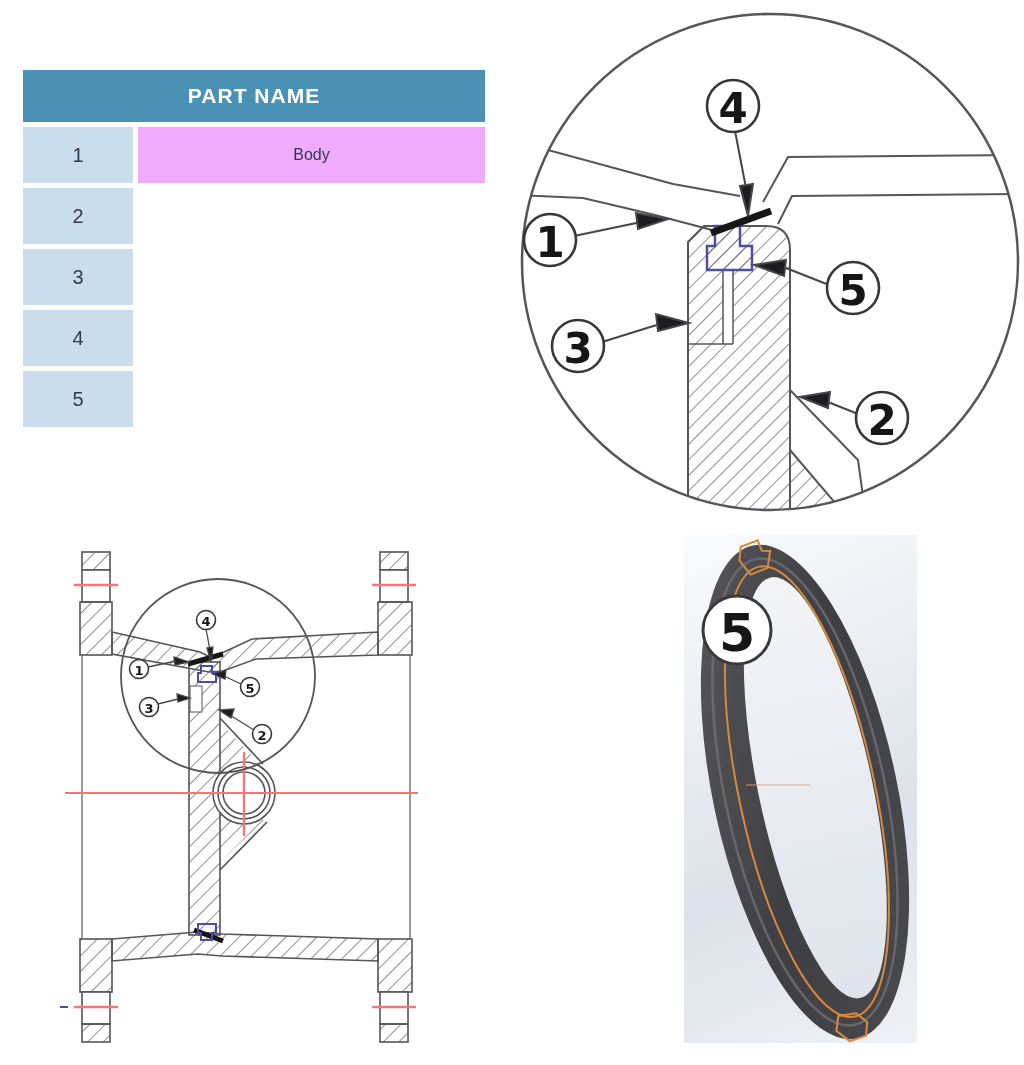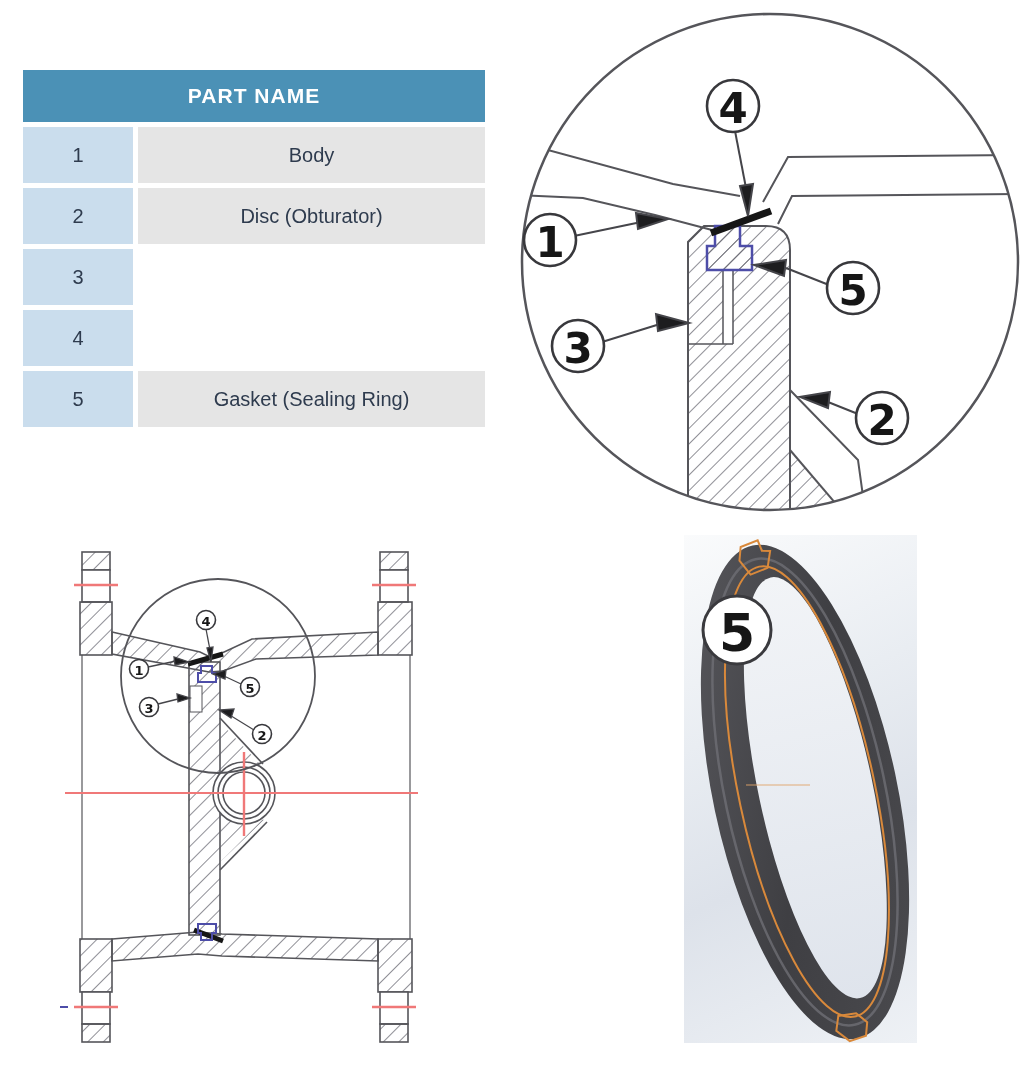--- a/index.html
+++ b/index.html
@@ -13,21 +13,21 @@
     height:52px;background:#4b91b6;color:#ffffff;
     display:flex;align-items:center;justify-content:center;
     font-size:21px;font-weight:bold;letter-spacing:1px;
   }
   .pt-row{display:flex;margin-top:5px;height:56px;}
   .pt-num{
     width:110px;background:#cadded;color:#2e3b4e;font-size:20px;
     display:flex;align-items:center;justify-content:center;
   }
   .pt-name{
-    flex:1;margin-left:5px;background:#e5e5e5;color:#2e3b4e;font-size:20px;
+    flex:1;margin-left:5px;background:#f0abfc;color:#2e3b4e;font-size:16px;
     display:flex;align-items:center;justify-content:center;
   }
   
   .detail-view{position:absolute;left:508px;top:2px;width:516px;height:520px;}
   .section-view{position:absolute;left:60px;top:540px;width:380px;height:525px;}
   .gasket-panel{
     position:absolute;left:684px;top:535px;width:233px;height:508px;
     background:linear-gradient(155deg,#fafbfc 0%,#e9edf2 35%,#dde2ea 62%,#eef1f5 100%);
   }
   .gasket-panel svg{position:absolute;left:0;top:0;}
@@ -39,31 +39,29 @@
 
 <div class="part-table">
   <div class="pt-header">PART NAME</div>
 
   <div class="pt-row">
     <div class="pt-num">1</div>
     <div class="pt-name">Body</div>
   </div>
   <div class="pt-row">
     <div class="pt-num">2</div>
-    <div class="pt-name">Disc (Obturator)</div>
   </div>
   <div class="pt-row">
     <div class="pt-num">3</div>
   </div>
   <div class="pt-row">
     <div class="pt-num">4</div>
   </div>
   <div class="pt-row">
     <div class="pt-num">5</div>
-    <div class="pt-name">Gasket (Sealing Ring)</div>
   </div>
 </div>
 
 <div class="detail-view">
 <svg width="516" height="520" viewBox="0 0 516 520">
   <defs>
     <pattern id="hatch" patternUnits="userSpaceOnUse" width="11" height="11" patternTransform="rotate(45)">
       <line x1="0" y1="0" x2="0" y2="11" stroke="#60606a" stroke-width="1.4"></line>
     </pattern>
     <clipPath id="cclip">

